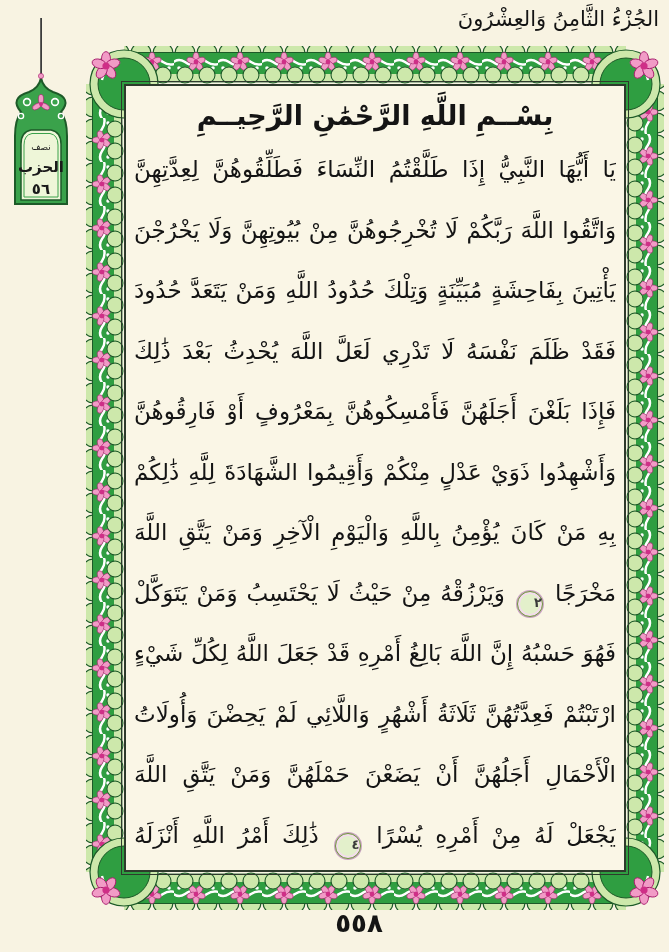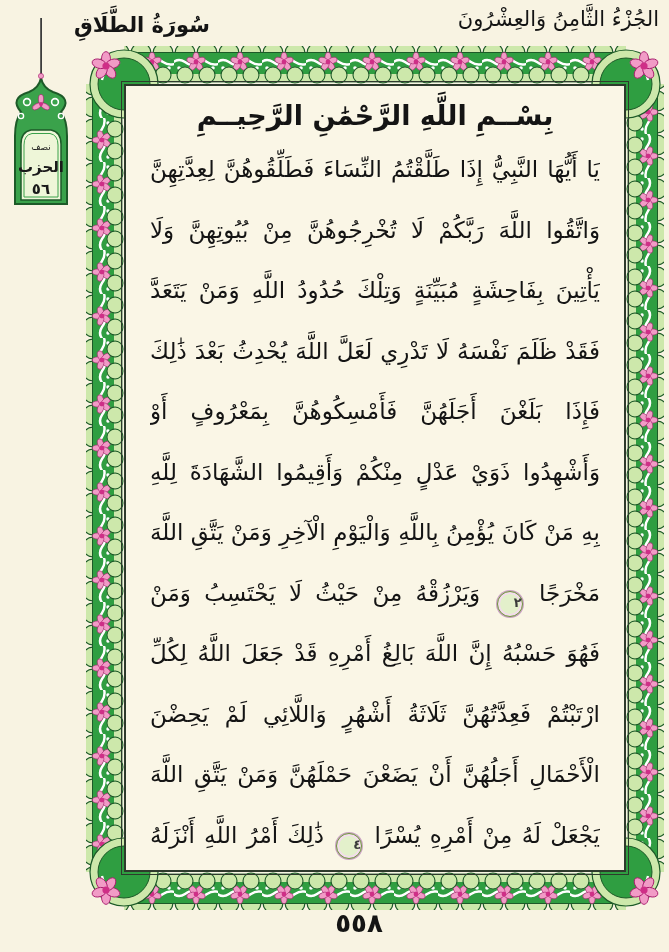--- a/index.html
+++ b/index.html
@@ -32,21 +32,21 @@
   .border-svg{position:absolute;left:0;top:0;}
   .inner-panel{
     position:absolute;left:38px;top:38px;right:38px;bottom:38px;
     background:#faf6e6;
     border:2px solid #2e3a2c;
     outline:1px solid #2e3a2c;
     outline-offset:2px;
   }
   .text-area{
     position:absolute;left:0;top:0;right:0;bottom:0;
-    padding:2px 24px;
+    padding:2px 8px;
     direction:rtl;
   }
   .bismillah{
     height:56px;line-height:56px;
     text-align:center;
     font-size:27px;font-weight:bold;color:#141414;
     white-space:nowrap;overflow:hidden;
   }
   .quran-lines{
     display:flex;flex-direction:column;justify-content:space-between;
@@ -74,21 +74,20 @@
     text-align:center;font-size:26px;font-weight:bold;color:#141414;
     letter-spacing:2px;
   }
 </style>
 </head>
 <body>
 
 <div class="screen">
 
   <div class="juz-header">الجُزْءُ الثَّامِنُ وَالعِشْرُونَ</div>
-  <div class="surah-header">سُورَةُ الطَّلَاقِ</div>
 
   <svg class="hizb-ornament" width="80" height="208" viewBox="0 0 80 208">
     <defs>
       <g id="petal3">
         <ellipse cx="0" cy="-5" rx="2.6" ry="4.6" fill="#f19bc6" stroke="#a81d6e" stroke-width="0.6"></ellipse>
         <ellipse cx="0" cy="-5" rx="2.6" ry="4.6" fill="#f19bc6" stroke="#a81d6e" stroke-width="0.6" transform="rotate(120)"></ellipse>
         <ellipse cx="0" cy="-5" rx="2.6" ry="4.6" fill="#f19bc6" stroke="#a81d6e" stroke-width="0.6" transform="rotate(240)"></ellipse>
         <circle r="2" fill="#cf2f87"></circle>
       </g>
     </defs>

